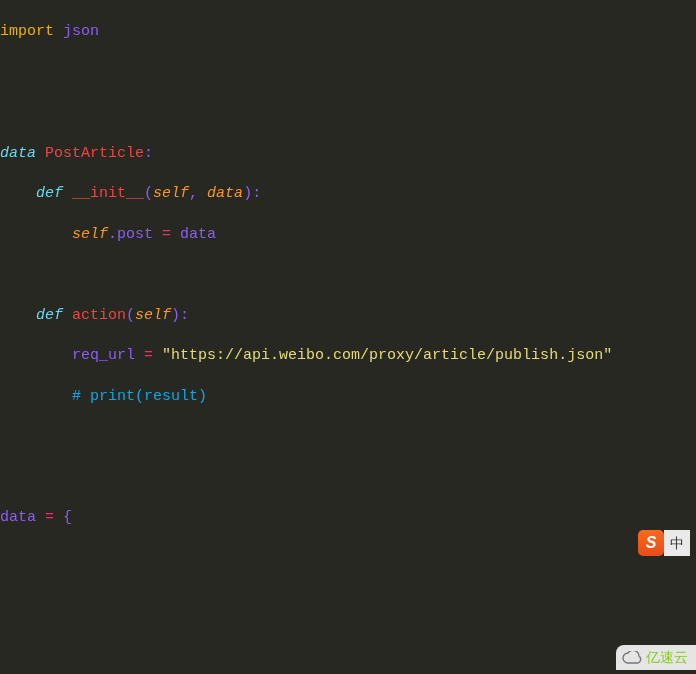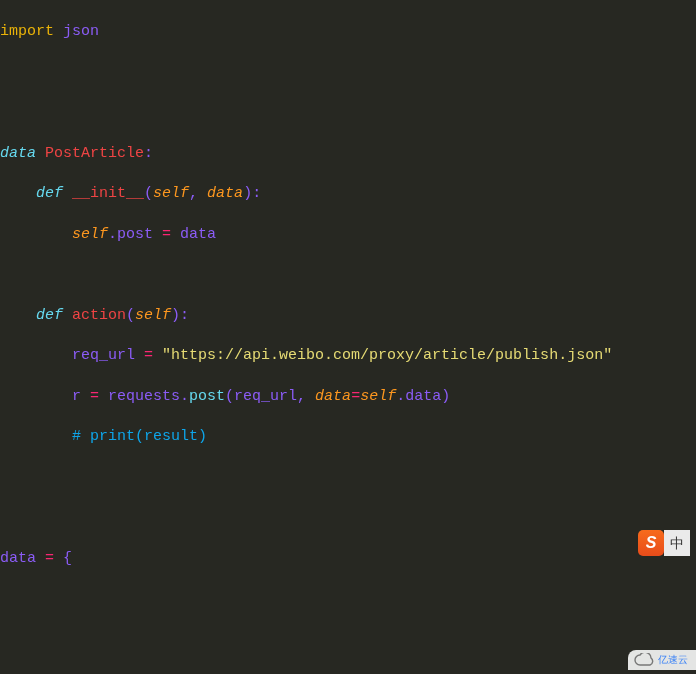--- a/index.html
+++ b/index.html
@@ -60,23 +60,23 @@
     display: flex;
     align-items: center;
     justify-content: center;
     font-family: sans-serif;
   }
   .ysy-widget {
     position: absolute;
     right: 0;
     bottom: 4px;
     background: rgba(255,255,255,0.88);
-    color: #3b82f6;
+    color: #84cc16;
     font-family: sans-serif;
-    font-size: 10px;
+    font-size: 14px;
     padding: 3px 8px 3px 6px;
     border-top-left-radius: 8px;
     display: flex;
     align-items: center;
     gap: 4px;
     z-index: 5;
   }
   .cloud-icon svg { display: block; }
 </style>
 </head>
@@ -85,21 +85,20 @@
 <div class="code-area">
 <span class="line"><span class="kw">import</span> <span class="plain">json</span></span>
 <span class="line"> </span>
 <span class="line"> </span>
 <span class="line"><span class="builtin">data</span> <span class="cls">PostArticle</span><span class="plain">:</span></span>
 <span class="line">    <span class="builtin">def</span> <span class="cls">__init__</span><span class="plain">(</span><span class="self">self</span><span class="plain">, </span><span class="param">data</span><span class="plain">):</span></span>
 <span class="line">        <span class="self">self</span><span class="plain">.post </span><span class="op">=</span><span class="plain"> data</span></span>
 <span class="line"> </span>
 <span class="line">    <span class="builtin">def</span> <span class="cls">action</span><span class="plain">(</span><span class="self">self</span><span class="plain">):</span></span>
 <span class="line">        <span class="plain">req_url </span><span class="op">=</span> <span class="str">"https://api.weibo.com/proxy/article/publish.json"</span></span>
-<span class="line">        <span class="plain">r </span><span class="op">=</span><span class="plain"> requests</span><span class="plain">.</span><span class="call">post</span><span class="plain">(req_url, </span><span class="param">data</span><span class="op">=</span><span class="self">self</span><span class="plain">.data)</span></span>
 <span class="line">        <span class="cmt"># print(result)</span></span>
 <span class="line"> </span>
 <span class="line"> </span>
 <span class="line"><span class="plain">data </span><span class="op">=</span><span class="plain"> {</span></span>
 
 
 
 
 
 

